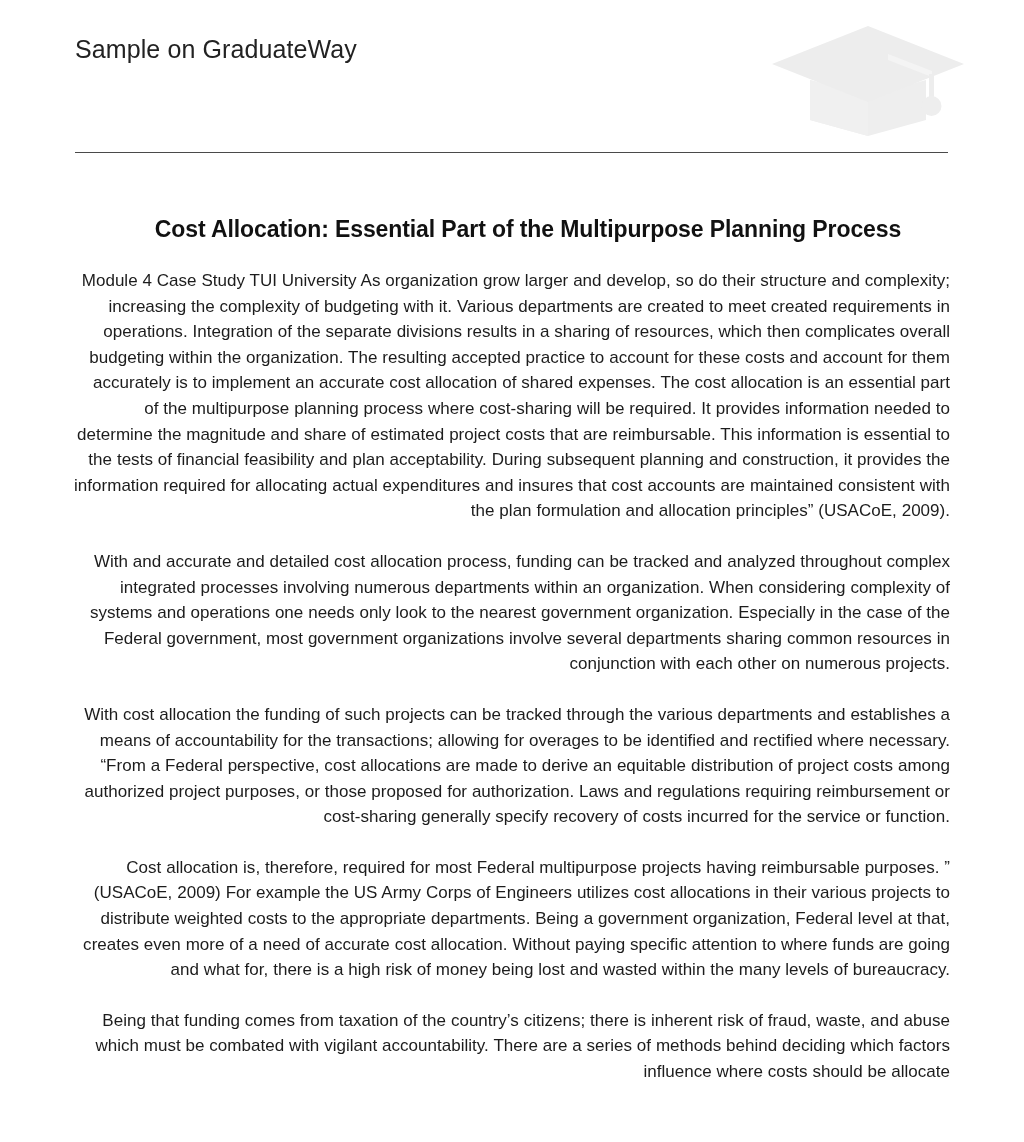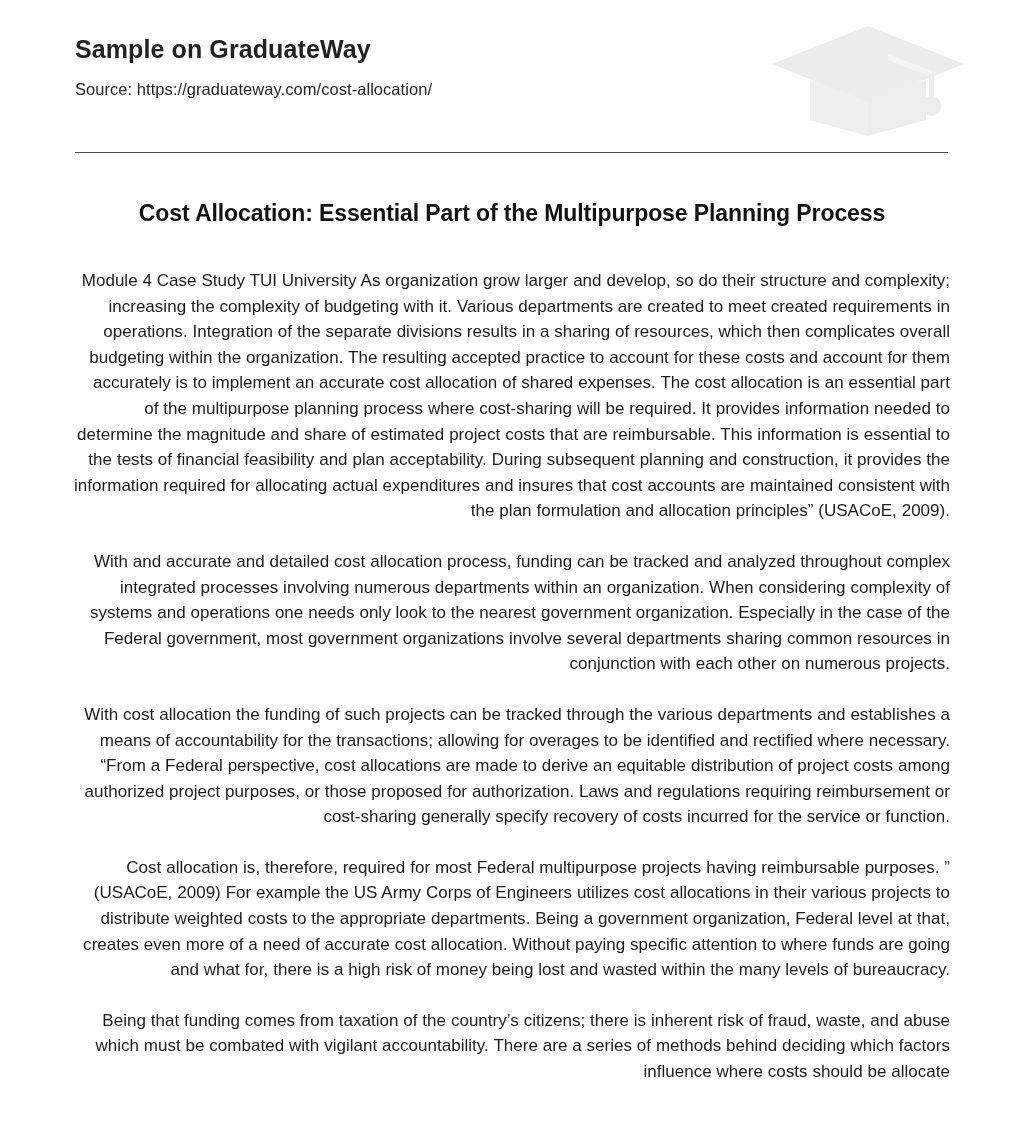--- a/index.html
+++ b/index.html
@@ -26,21 +26,21 @@
   
   .header {
     position: absolute;
     left: 75px;
     top: 34px;
     right: 76px;
     height: 106px;
   }
   .brand-title {
     font-size: 25px;
-    font-weight: 700;
+    font-weight: 400;
     line-height: 30px;
     color: #222222;
     letter-spacing: 0.1px;
     margin: 0;
     padding: 0;
   }
   .source-line {
     margin-top: 14px;
     font-size: 16.5px;
     line-height: 22px;
@@ -79,21 +79,21 @@
     position: absolute;
     left: 76px;
     top: 198px;
     width: 872px;
     text-align: center;
     font-size: 23px;
     font-weight: 700;
     line-height: 30px;
     color: #111111;
     letter-spacing: -0.1px;
-    margin: 0;
+    margin: 16px;
   }
 
   
   .body-copy {
     position: absolute;
     left: 74px;
     top: 268px;
     width: 876px;
   }
   .para {
@@ -109,24 +109,20 @@
     margin-bottom: 16px;
   }
 </style>
 </head>
 <body>
 
 <div class="page">
 
   <div class="header">
     <h1 class="brand-title">Sample on GraduateWay</h1>
-    <div class="source-line">
-      <span class="source-label">Source:</span>
-      <span class="source-url">https://graduateway.com/cost-allocation/</span>
-    </div>
   </div>
 
   <div class="logo">
     <svg width="200" height="112" viewBox="0 0 200 112" xmlns="http://www.w3.org/2000/svg" aria-hidden="true">
 
       <path d="M42 56 L42 96 L100 112 L158 96 L158 56 L100 72 Z" fill="#eeeeee"></path>
       <path d="M42 56 L100 72 L100 112 L42 96 Z" fill="#f0f0f0"></path>
 
       <path d="M100 2 L196 40 L100 78 L4 40 Z" fill="#ededed"></path>
 

